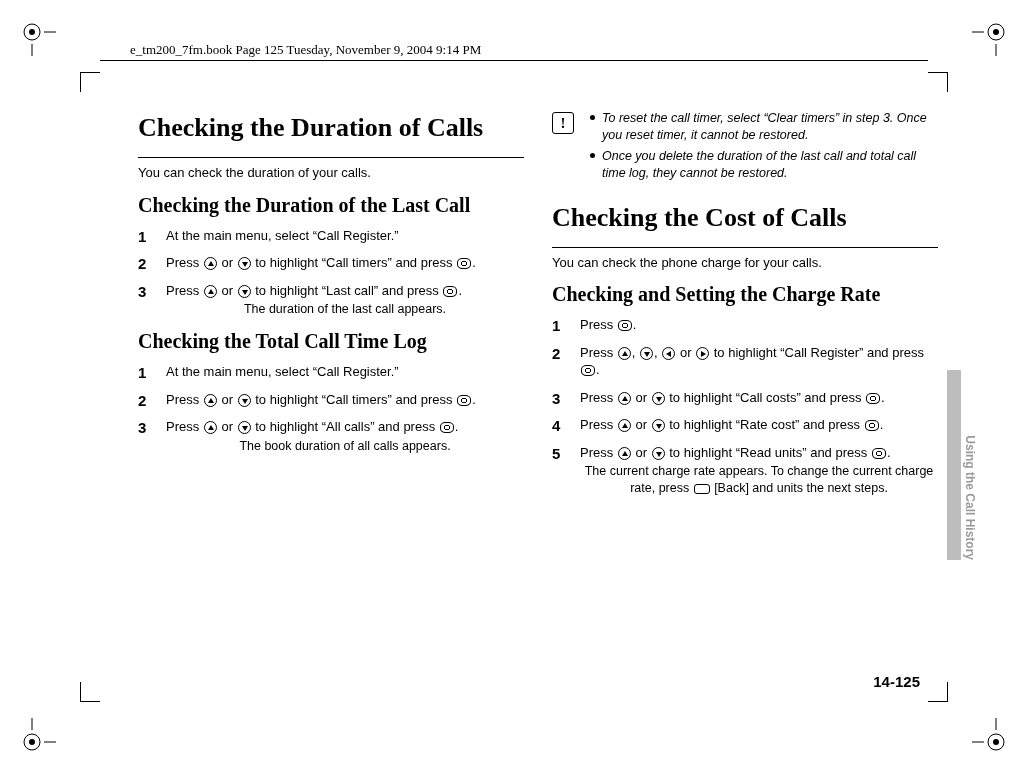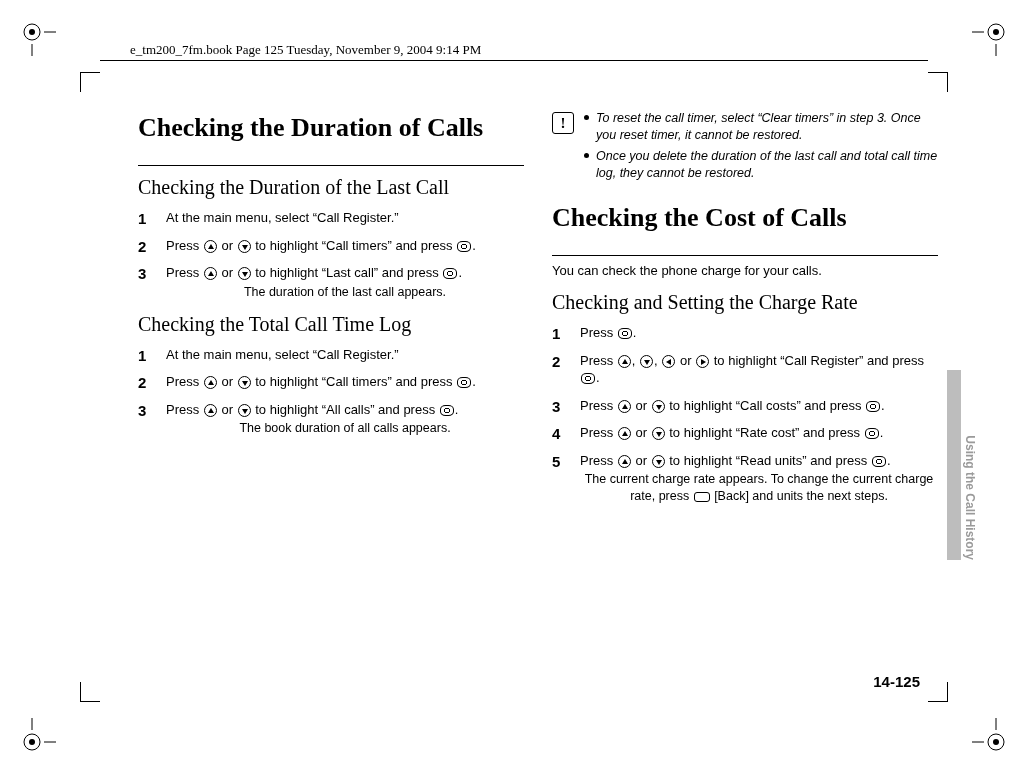--- a/index.html
+++ b/index.html
@@ -51,26 +51,26 @@
     width: 386px;
     font-family: Arial, Helvetica, sans-serif;
     font-size: 13px;
     line-height: 1.35;
   }
   h1 {
     font-family: "Times New Roman", serif;
     font-weight: bold;
     font-size: 26px;
     margin: 0 0 4px 0;
-    padding-bottom: 20px;
+    padding-bottom: 12px;
     border-bottom: 1.5px solid #000;
   }
   h2 {
     font-family: "Times New Roman", serif;
-    font-weight: normal;
+    font-weight: bold;
     font-size: 20px;
     margin: 8px 0 8px 0;
   }
   .intro { margin: 6px 0 10px 0; }
   ol.steps {
     list-style: none;
     padding: 0;
     margin: 0;
     counter-reset: step;
   }
@@ -138,21 +138,21 @@
     height: 11px;
     background: radial-gradient(circle at 50% 50%, #fff 0 2px, #000 2px 3px, #fff 3px);
   }
   .key.soft {
     border-radius: 3px;
     width: 16px;
     height: 10px;
   }
   .warn-box {
     display: flex;
-    gap: 10px;
+    gap: 16px;
     margin-bottom: 14px;
   }
   .warn-icon {
     flex: 0 0 auto;
     width: 22px;
     height: 22px;
     border: 1.5px solid #000;
     border-radius: 3px;
     background: #fff;
     display: flex;
@@ -259,20 +259,21 @@
 <div class="page-info">e_tm200_7fm.book  Page 125  Tuesday, November 9, 2004  9:14 PM</div>
 <div class="page-info-rule"></div>
 
 <div class="thumb-bar"></div>
 <div class="side-text">Using the Call History</div>
 
 <div class="content">
 
   <div class="col">
     <h1>Checking the Duration of Calls</h1>
+    <p class="intro">You can check the duration of your calls.</p>
 
     <h2>Checking the Duration of the Last Call</h2>
     <ol class="steps">
       <li><span>At the main menu, select “Call Register.”</span></li>
       <li>
         <span>Press </span><span class="key arrow-up"></span><span> or </span><span class="key arrow-down"></span><span> to highlight “Call timers” and press </span><span class="key center"></span><span>.</span>
       </li>
       <li>
         <span>Press </span><span class="key arrow-up"></span><span> or </span><span class="key arrow-down"></span><span> to highlight “Last call” and press </span><span class="key center"></span><span>.</span>
         <div class="subnote">The duration of the last call appears.</div>

